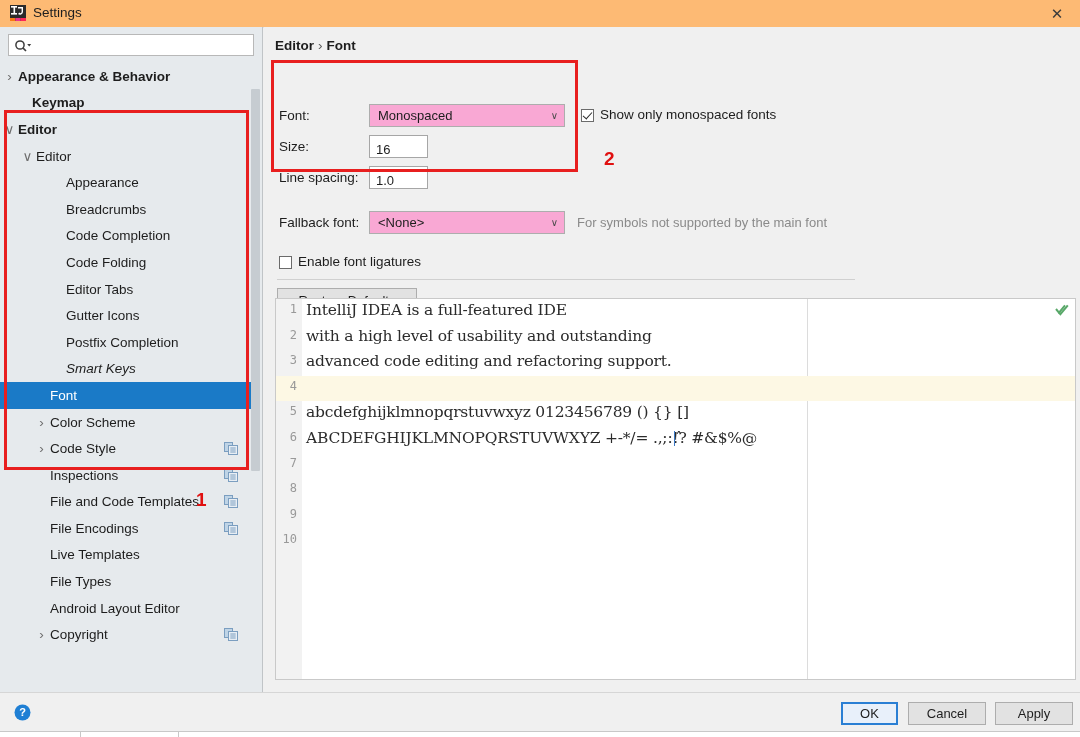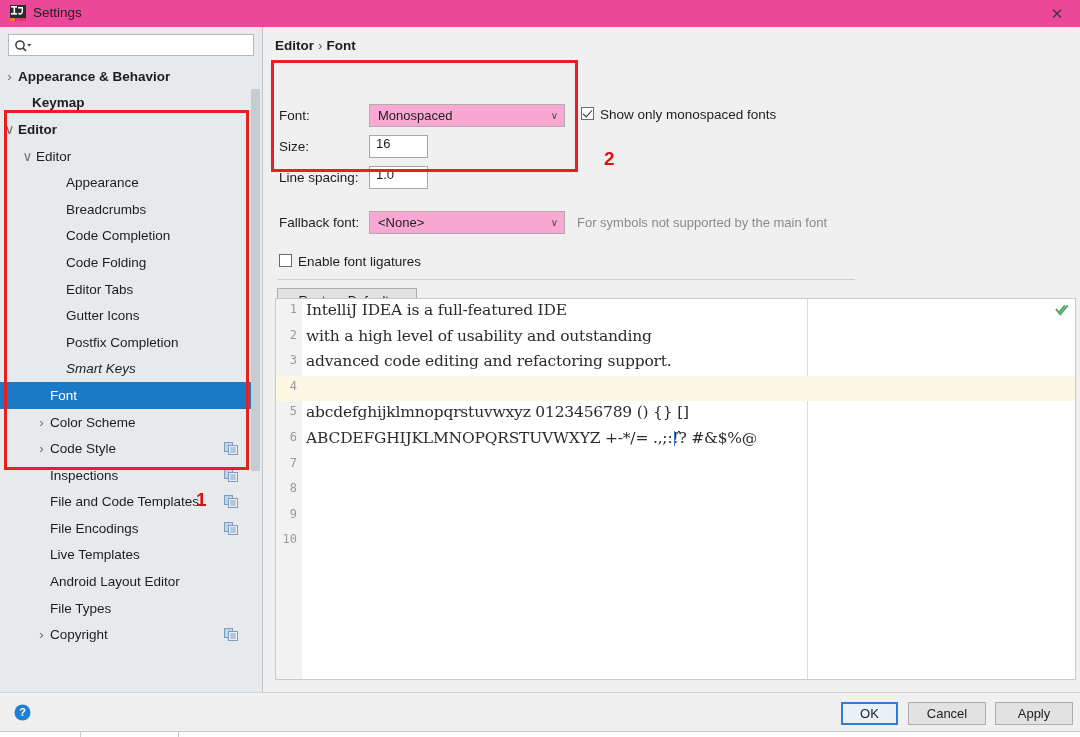--- a/index.html
+++ b/index.html
@@ -17,21 +17,21 @@
     color: #1c1c1c;
     overflow: hidden;
     user-select: none;
   }
 
   
   .titlebar {
     position: absolute;
     left: 0; top: 0;
     width: 1080px; height: 27px;
-    background: #ec4899;
+    background: #fdba74;
     border-bottom: 1px solid #e3e3e3;
   }
   .title-icon {
     position: absolute;
     left: 10px; top: 5px;
     width: 16px; height: 16px;
   }
   .title-text {
     position: absolute;
     left: 33px; top: 5px;
@@ -173,32 +173,32 @@
     color: #4c4c4c;
     font-size: 10px;
   }
   .textfield {
     position: absolute;
     height: 23px;
     background: #ffffff;
     border: 1px solid #a6a6a6;
     box-sizing: border-box;
     display: flex;
-    align-items: flex-start;
+    align-items: flex-end;
     padding-left: 6px;
     font-size: 13px;
     color: #1d1d1d;
   }
   .hint {
     position: absolute;
     font-size: 13px;
     color: #8a8a8a;
   }
 
-  .cbx-row { position: absolute; display: flex; align-items: flex-start; }
+  .cbx-row { position: absolute; display: flex; align-items: flex-end; }
   .cbx {
     width: 13px; height: 13px;
     border: 1px solid #6b6b6b;
     background: #ffffff;
     box-sizing: border-box;
     position: relative;
     margin-right: 6px;
     flex: none;
   }
   .cbx.checked::after {
@@ -468,24 +468,24 @@
               <rect x="4.5" y="3.5" width="9" height="9" fill="#e8eef4" stroke="#7b9ec0"></rect>
               <line x1="6.3" y1="6" x2="11.7" y2="6" stroke="#7b9ec0"></line>
               <line x1="6.3" y1="8" x2="11.7" y2="8" stroke="#7b9ec0"></line>
               <line x1="6.3" y1="10" x2="11.7" y2="10" stroke="#7b9ec0"></line>
             </svg></span>
         </div>
         <div class="tree-row">
           <span class="lbl" style="left: 50px;">Live Templates</span>
         </div>
         <div class="tree-row">
+          <span class="lbl" style="left: 50px;">File Types</span>
+        </div>
+        <div class="tree-row">
           <span class="lbl" style="left: 50px;">Android Layout Editor</span>
-        </div>
-        <div class="tree-row">
-          <span class="lbl" style="left: 50px;">File Types</span>
         </div>
         <div class="tree-row">
           <span class="twisty" style="left: 35px;">›</span>
           <span class="lbl" style="left: 50px;">Copyright</span>
           <span class="copy-icon"><svg width="14" height="13" viewBox="0 0 14 13">
               <rect x="0.5" y="0.5" width="8" height="9" fill="#bfd4e6" stroke="#7b9ec0"></rect>
               <rect x="4.5" y="3.5" width="9" height="9" fill="#e8eef4" stroke="#7b9ec0"></rect>
               <line x1="6.3" y1="6" x2="11.7" y2="6" stroke="#7b9ec0"></line>
               <line x1="6.3" y1="8" x2="11.7" y2="8" stroke="#7b9ec0"></line>
               <line x1="6.3" y1="10" x2="11.7" y2="10" stroke="#7b9ec0"></line>

